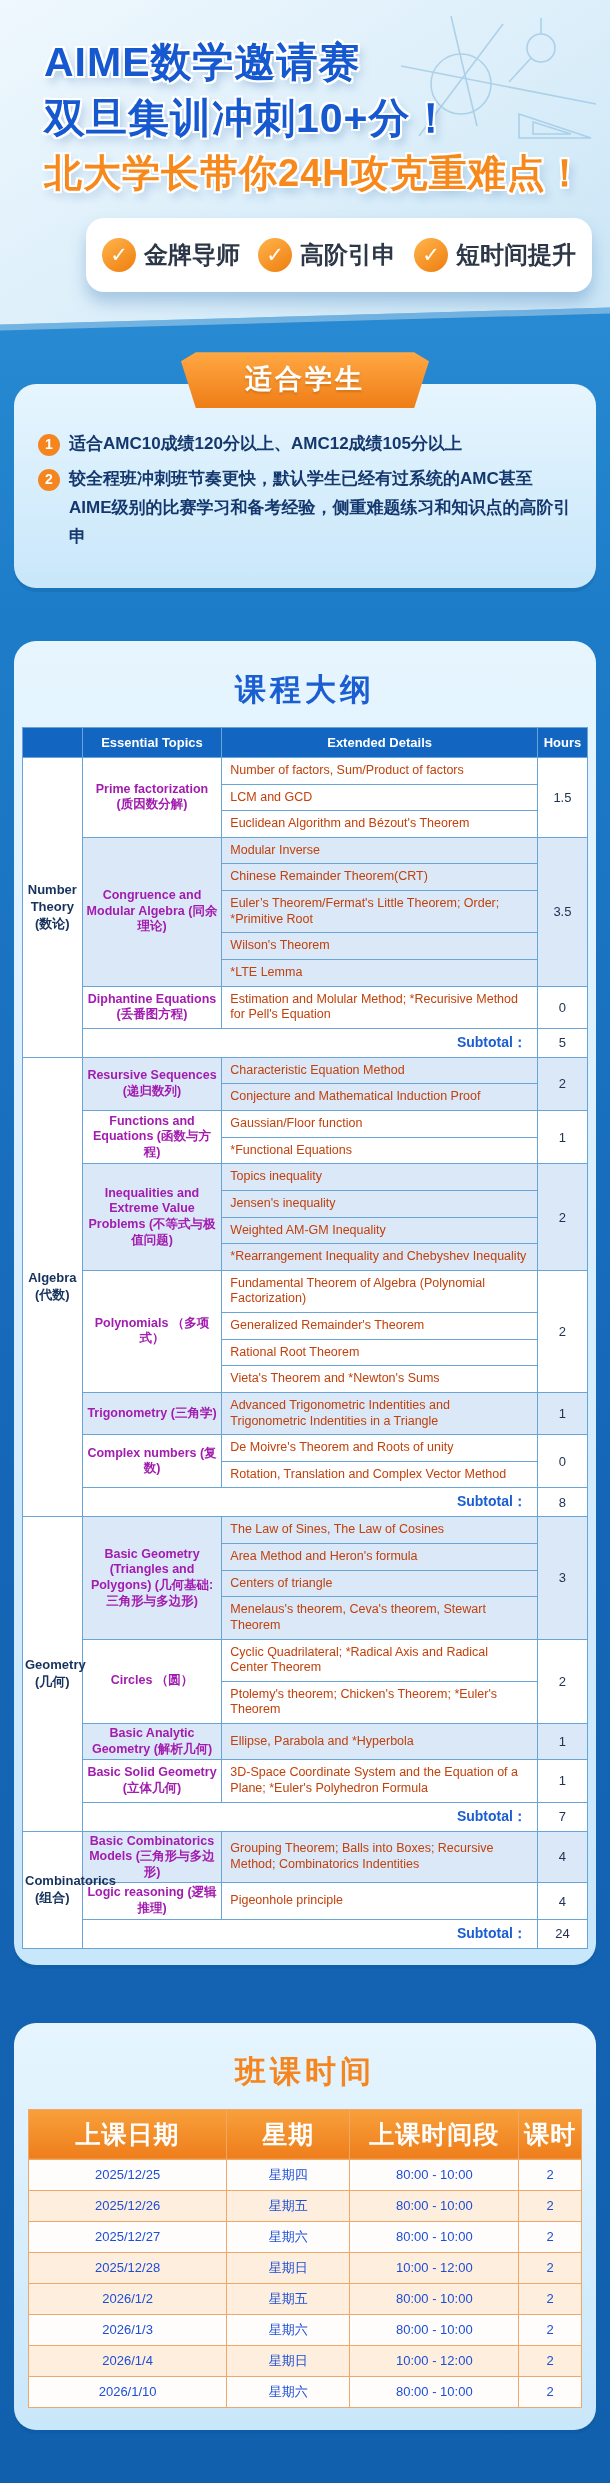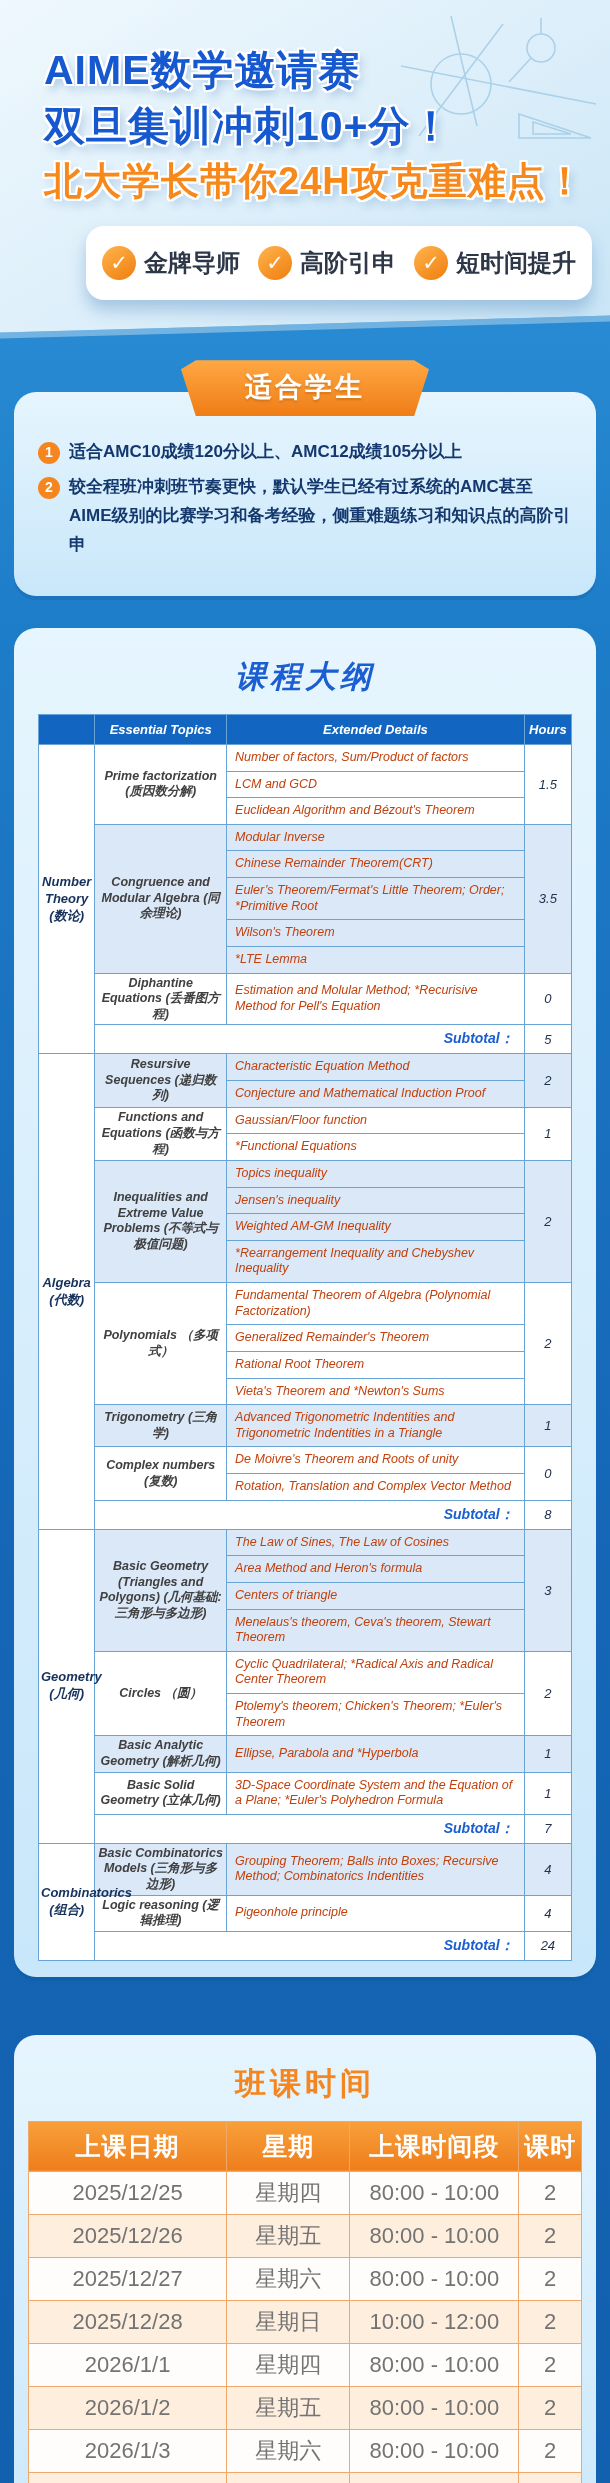--- a/index.html
+++ b/index.html
@@ -9,21 +9,21 @@
     background:linear-gradient(180deg,#3399dd 0%,#1d7cc8 25%,#1566b6 60%,#1160ae 100%);
   }
   
   .hero{position:relative;padding:34px 0 30px;}
   .hero-bg{
     position:absolute;left:-30px;right:-30px;top:-50px;bottom:6px;
     background:linear-gradient(150deg,#f2f9fe 0%,#ddeffa 55%,#c9e5f6 100%);
     transform:rotate(-1.6deg);border-radius:0 0 26px 26px;
     box-shadow:0 6px 0 rgba(255,255,255,.35);
   }
-  .hero-inner{position:relative;z-index:1;padding:6px 0 0 44px;margin-top:8px;}
+  .hero-inner{position:relative;z-index:1;padding:6px 0 0 44px;}
   .sketch{position:absolute;right:4px;top:6px;z-index:0;opacity:.75;}
   .t-line{margin:0 0 10px;font-weight:900;letter-spacing:1px;line-height:1.12;}
   .t-blue{color:#1558d0;font-size:41px;
     text-shadow:2px 0 0 #fff,-2px 0 0 #fff,0 2px 0 #fff,0 -2px 0 #fff,2px 2px 0 #fff,-2px -2px 0 #fff,2px -2px 0 #fff,-2px 2px 0 #fff,4px 6px 8px rgba(40,100,170,.35);}
   .t-orange{color:#f6881c;font-size:38px;
     text-shadow:2px 0 0 #fff,-2px 0 0 #fff,0 2px 0 #fff,0 -2px 0 #fff,2px 2px 0 #fff,-2px -2px 0 #fff,2px -2px 0 #fff,-2px 2px 0 #fff,4px 6px 8px rgba(40,100,170,.3);}
   .pill{
     position:relative;z-index:1;margin:24px 18px 0 86px;background:#fff;border-radius:18px;
     padding:20px 16px;display:flex;align-items:center;justify-content:space-between;
     box-shadow:0 10px 16px rgba(60,120,180,.35);
@@ -45,38 +45,38 @@
   .card{background:linear-gradient(180deg,#e6f5fe,#c9e7fa);border-radius:22px;margin:0 14px;
     box-shadow:0 4px 0 rgba(10,70,130,.18);}
   .suitable{padding:46px 24px 30px;}
   .suit-item{display:flex;gap:9px;color:#14386e;font-size:17px;line-height:1.7;font-weight:700;margin-bottom:6px;}
   .numc{flex:0 0 auto;width:22px;height:22px;border-radius:50%;background:#f5861f;color:#fff;
     font-size:14px;font-weight:800;display:flex;align-items:center;justify-content:center;margin-top:4px;}
   .sec-title{font-size:31px;font-weight:900;text-align:center;letter-spacing:4px;margin:8px 0 16px;}
   .blue-t{color:#1a5ed2;}
   .orange-t{color:#f5861f;}
   
-  .outline-card{margin-top:32px;padding:20px 24px 16px;font-style:italic;}
+  .outline-card{margin-top:53px;padding:20px 8px 16px;}
   table.outline{width:100%;border-collapse:collapse;background:#fff;table-layout:fixed;}
   table.outline th,table.outline td{border:1px solid #69a4d6;}
   table.outline thead th{background:#1266c2;color:#fff;font-size:13px;font-weight:800;padding:7px 2px;}
   td.cat{font-weight:800;color:#16325c;text-align:center;font-size:13px;background:#fff;line-height:1.3;padding:2px;}
-  td.topic{text-align:center;color:#404040;font-size:12.5px;font-weight:600;padding:2px 3px;line-height:1.25;}
+  td.topic{text-align:center;color:#a21caf;font-size:12.5px;font-weight:600;padding:2px 3px;line-height:1.25;}
   td.detail{padding:5px 8px;color:#c2410c;font-size:12.5px;line-height:1.25;}
   td.hours{text-align:center;color:#223351;font-size:13px;}
   tr.g1 td.topic,tr.g1 td.detail,tr.g1 td.hours{background:#dbe8f8;}
   tr.g0 td.topic,tr.g0 td.detail,tr.g0 td.hours{background:#fff;}
   tr.subtotal-row td{background:#fff;}
   td.sub-label{text-align:right;color:#1a5ed2;font-weight:800;font-size:14px;padding:5px 10px 5px 0;}
   
   .schedule-card{margin-top:58px;padding:20px 14px 22px;}
   table.schedule{width:100%;border-collapse:collapse;table-layout:fixed;background:#fff;}
   table.schedule th,table.schedule td{border:1px solid #efa76a;}
   table.schedule thead th{background:linear-gradient(180deg,#f8a03b,#ee7e1b);color:#fff;font-size:25px;font-weight:800;padding:8px 2px;letter-spacing:1px;}
-  table.schedule td{text-align:center;font-size:22px;color:#737373;padding:6px 2px;}
+  table.schedule td{text-align:center;font-size:13px;color:#1d4ed8;padding:6px 2px;}
   tr.r0 td{background:#fffdfb;}
   tr.r1 td{background:#fdeede;}
 </style>
 </head>
 <body>
 
 <div class="page">
 
   <header class="hero">
     <div class="hero-bg"></div>
@@ -348,26 +348,20 @@
             <td>星期六</td>
             <td>80:00 - 10:00</td>
             <td>2</td>
           </tr>
           <tr class="r1">
             <td>2025/12/28</td>
             <td>星期日</td>
             <td>10:00 - 12:00</td>
             <td>2</td>
           </tr>
-          <tr class="r0">
-            <td>2026/1/1</td>
-            <td>星期四</td>
-            <td>80:00 - 10:00</td>
-            <td>2</td>
-          </tr>
           <tr class="r1">
             <td>2026/1/2</td>
             <td>星期五</td>
             <td>80:00 - 10:00</td>
             <td>2</td>
           </tr>
           <tr class="r0">
             <td>2026/1/3</td>
             <td>星期六</td>
             <td>80:00 - 10:00</td>

